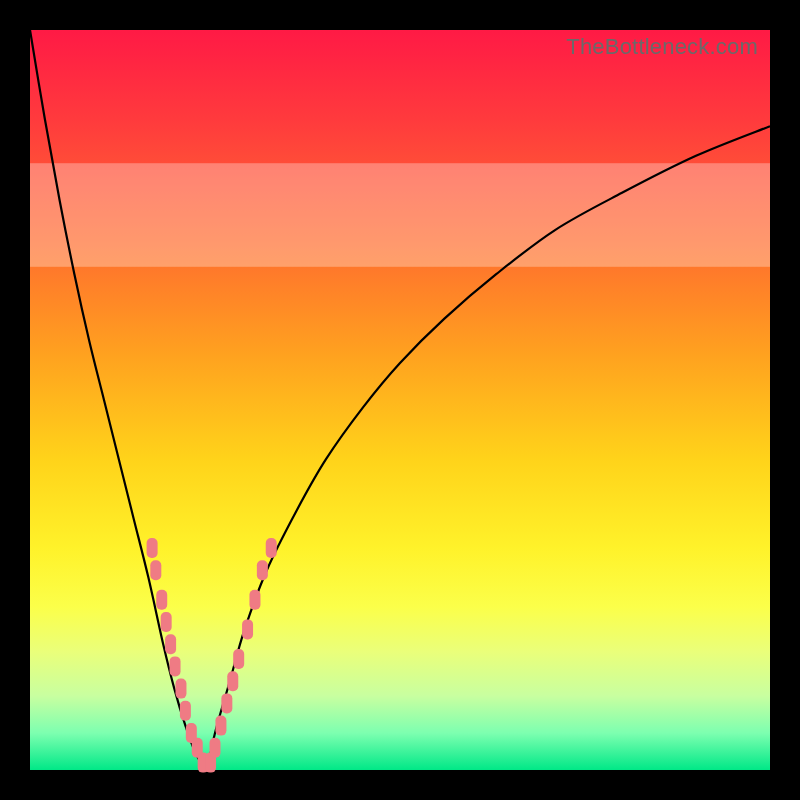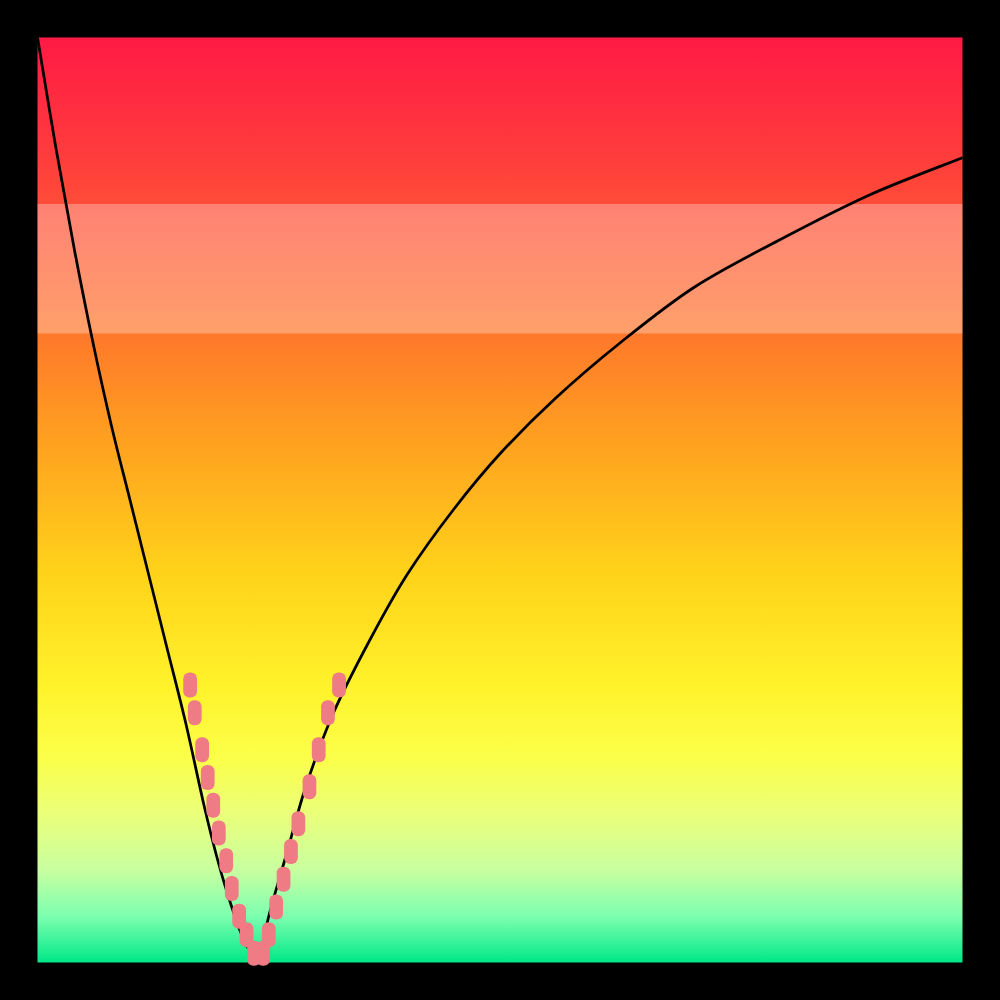--- a/index.html
+++ b/index.html
@@ -65,20 +65,21 @@
     fill: #ef7b84;
     stroke: none;
   }
 </style>
 </head>
 <body>
 
 <div class="frame">
   <div class="plot">
 
+    <div class="watermark">TheBottleneck.com</div>
 
     <svg class="curves" viewBox="0 0 740 740">
       <g id="bands-group">
           <rect x="0" width="740" y="133.20000000000005" height="103.59999999999991" fill="rgba(255,255,255,0.30)"></rect>
         </g>
       <path id="left-branch-path" class="curve" d="M 0 0 C 2.466666666666667 14.799999999999992, 9.866666666666667 60.433333333333294, 14.8 88.79999999999995 C 19.733333333333334 117.16666666666661, 24.666666666666668 144.29999999999993, 29.6 170.19999999999993 C 34.53333333333333 196.09999999999994, 39.46666666666667 220.76666666666665, 44.4 244.2 C 49.33333333333333 267.6333333333333, 54.266666666666666 289.83333333333337, 59.2 310.8 C 64.13333333333334 331.76666666666665, 69.06666666666666 350.26666666666665, 74 370 C 78.93333333333334 389.73333333333335, 83.86666666666666 409.46666666666664, 88.8 429.2 C 93.73333333333333 448.93333333333334, 98.66666666666667 468.66666666666663, 103.60000000000001 488.4 C 108.53333333333335 508.1333333333333, 113.46666666666667 526.6333333333333, 118.4 547.6 C 123.33333333333334 568.5666666666667, 128.88333333333333 595.7, 133.2 614.2 C 137.51666666666665 632.7, 140.60000000000002 645.0333333333333, 144.3 658.6 C 148 672.1666666666667, 151.70000000000002 684.5, 155.4 695.6 C 159.1 706.7, 162.8 717.8000000000001, 166.5 725.2 C 170.2 732.6, 175.75 737.5333333333333, 177.6 740"></path>
       <path id="right-branch-path" class="curve" d="M 177.6 740 C 178.83333333333331 733.8333333333334, 181.3 717.8, 185 703 C 188.7 688.2, 194.86666666666667 668.4666666666667, 199.8 651.2 C 204.73333333333335 633.9333333333334, 208.43333333333334 617.9, 214.6 599.4 C 220.76666666666665 580.9, 228.16666666666669 559.9333333333334, 236.8 540.2 C 245.43333333333334 520.4666666666667, 256.5333333333333 499.5, 266.4 481 C 276.26666666666665 462.5, 284.9 446.46666666666664, 296 429.2 C 307.1 411.93333333333334, 320.6666666666667 393.4333333333334, 333 377.40000000000003 C 345.3333333333333 361.3666666666667, 356.43333333333334 347.79999999999995, 370 332.99999999999994 C 383.56666666666666 318.19999999999993, 398.3666666666667 303.40000000000003, 414.40000000000003 288.6 C 430.4333333333334 273.8, 447.7 259, 466.2 244.2 C 484.7 229.4, 504.4333333333333 213.36666666666673, 525.4 199.80000000000007 C 546.3666666666667 186.2333333333334, 568.5666666666666 175.1333333333333, 592 162.79999999999995 C 615.4333333333334 150.4666666666666, 641.3333333333334 136.90000000000006, 666 125.80000000000007 C 690.6666666666666 114.70000000000009, 727.6666666666666 101.13333333333338, 740 96.20000000000005"></path>
       <g id="markers-group">
           <rect x="116.60000000000001" y="508" width="11" height="20" rx="5" class="marker"></rect>
           <rect x="120.30000000000001" y="530.2" width="11" height="20" rx="5" class="marker"></rect>

